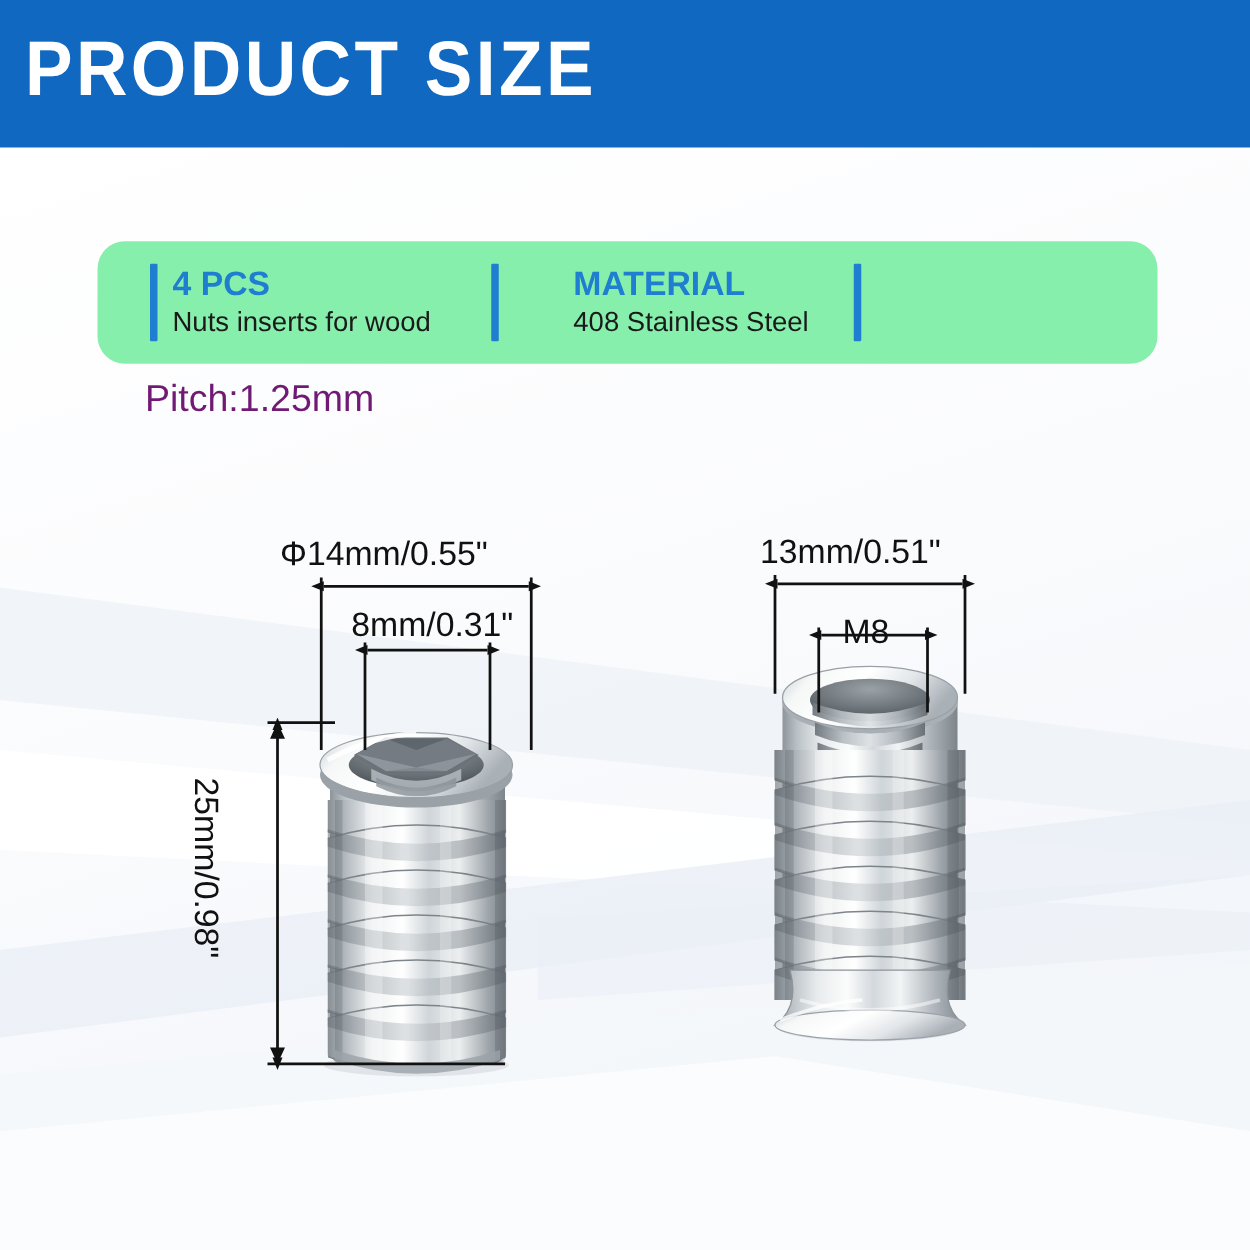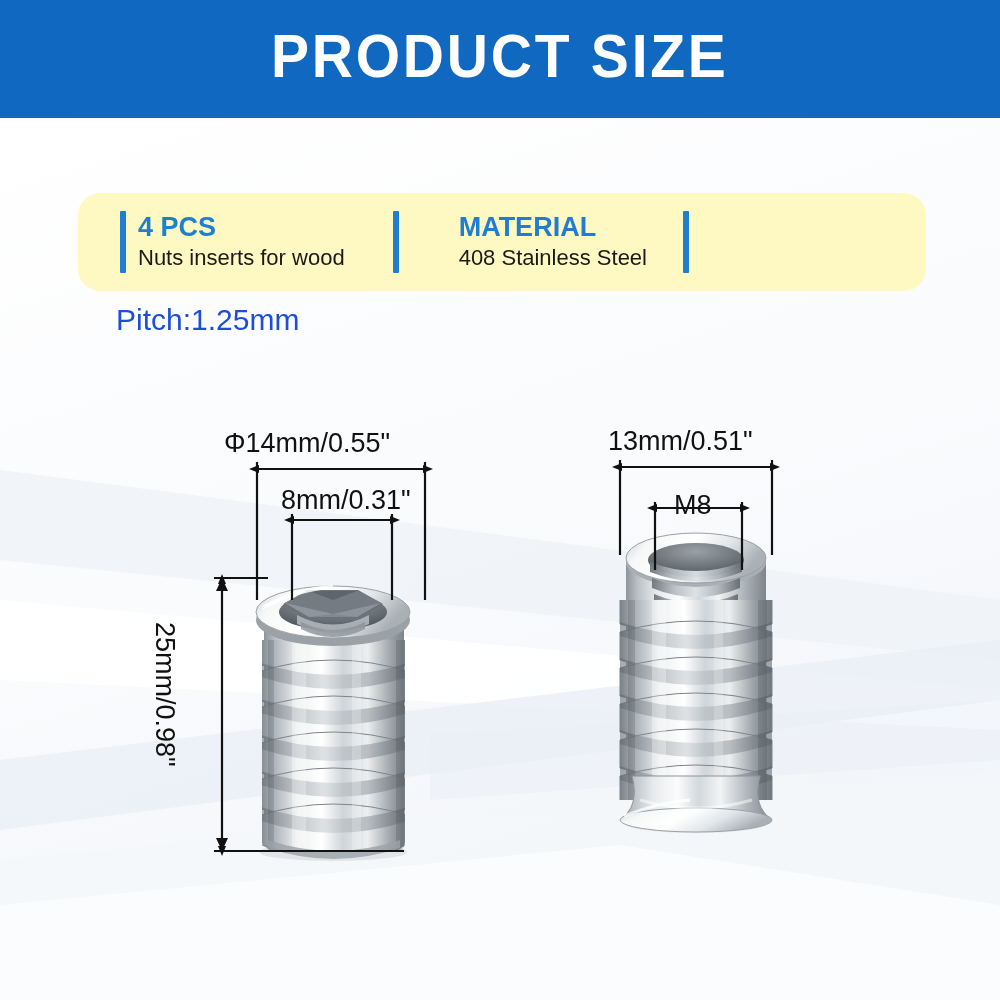--- a/index.html
+++ b/index.html
@@ -11,47 +11,47 @@
     overflow:hidden;
   }
 
   
   #bg-decor { position:absolute; inset:0; width:1000px; height:1000px; z-index:0; }
 
   
   #header-banner{
     position:absolute; left:0; top:0; width:1000px; height:118px;
     background:#1068c0; z-index:5;
-    display:flex; align-items:center; justify-content:center;
+    display:flex; align-items:center; justify-content:flex-start;
   }
   #header-title{
     color:#ffffff; font-size:62px; font-weight:bold;
     letter-spacing:3px; transform:scaleX(.92); transform-origin:center;
     line-height:1; padding-bottom:6px;
   }
 
   
   #spec-bar{
     position:absolute; left:78px; top:193px; width:848px; height:98px;
-    background:#fef9c3; border-radius:22px; z-index:5;
+    background:#86efac; border-radius:22px; z-index:5;
     display:flex; align-items:center;
   }
   .spec-col{ display:flex; align-items:stretch; height:62px; }
   .spec-rule{ width:6px; background:#1f7ed0; flex:0 0 6px; border-radius:1px; }
   .spec-text{ padding-left:12px; display:flex; flex-direction:column; justify-content:center; }
   .spec-head{ color:#1f7ed0; font-size:27px; font-weight:bold; line-height:1.12; white-space:nowrap; }
   .spec-sub{ color:#1a1a1a; font-size:22px; line-height:1.2; white-space:nowrap; padding-top:3px; }
   #spec-col-qty{ margin-left:42px; }
   #spec-col-material{ margin-left:48px;gap:48px; }
   #spec-col-style{ margin-left:36px; }
 
   
   #pitch-note{
     position:absolute; left:116px; top:305px; z-index:5;
-    color:#1d4ed8; font-size:30px; line-height:1; white-space:nowrap;
+    color:#701a75; font-size:30px; line-height:1; white-space:nowrap;
   }
 
   
   #stage{ position:absolute; left:0; top:0; width:1000px; height:1000px; z-index:4; }
 
   .dim-label{
     position:absolute; color:#111; font-size:27px; white-space:nowrap; line-height:1;
   }
   #label-od-left  { left:224px; top:430px; }
   #label-id-left  { left:281px; top:487px; }

